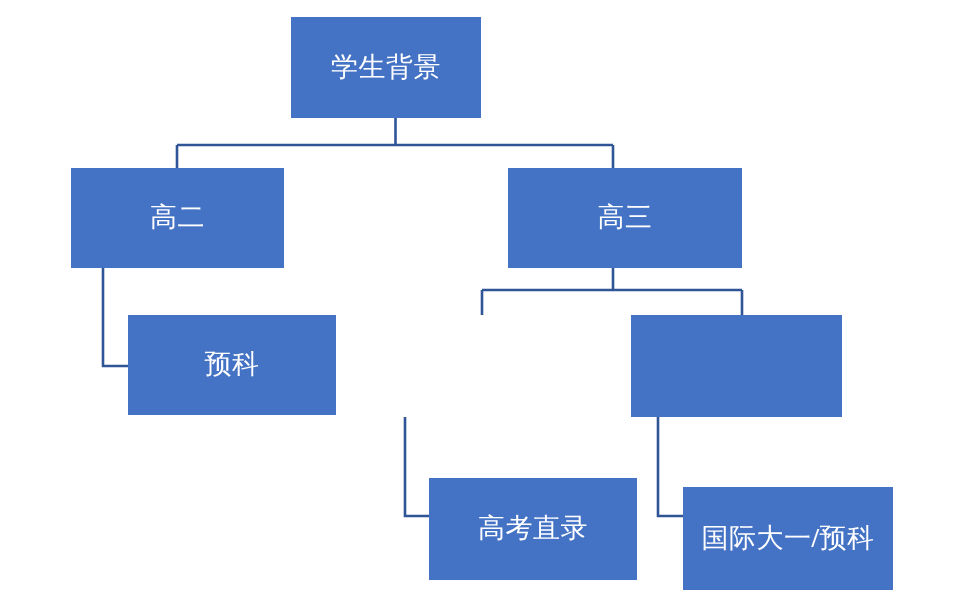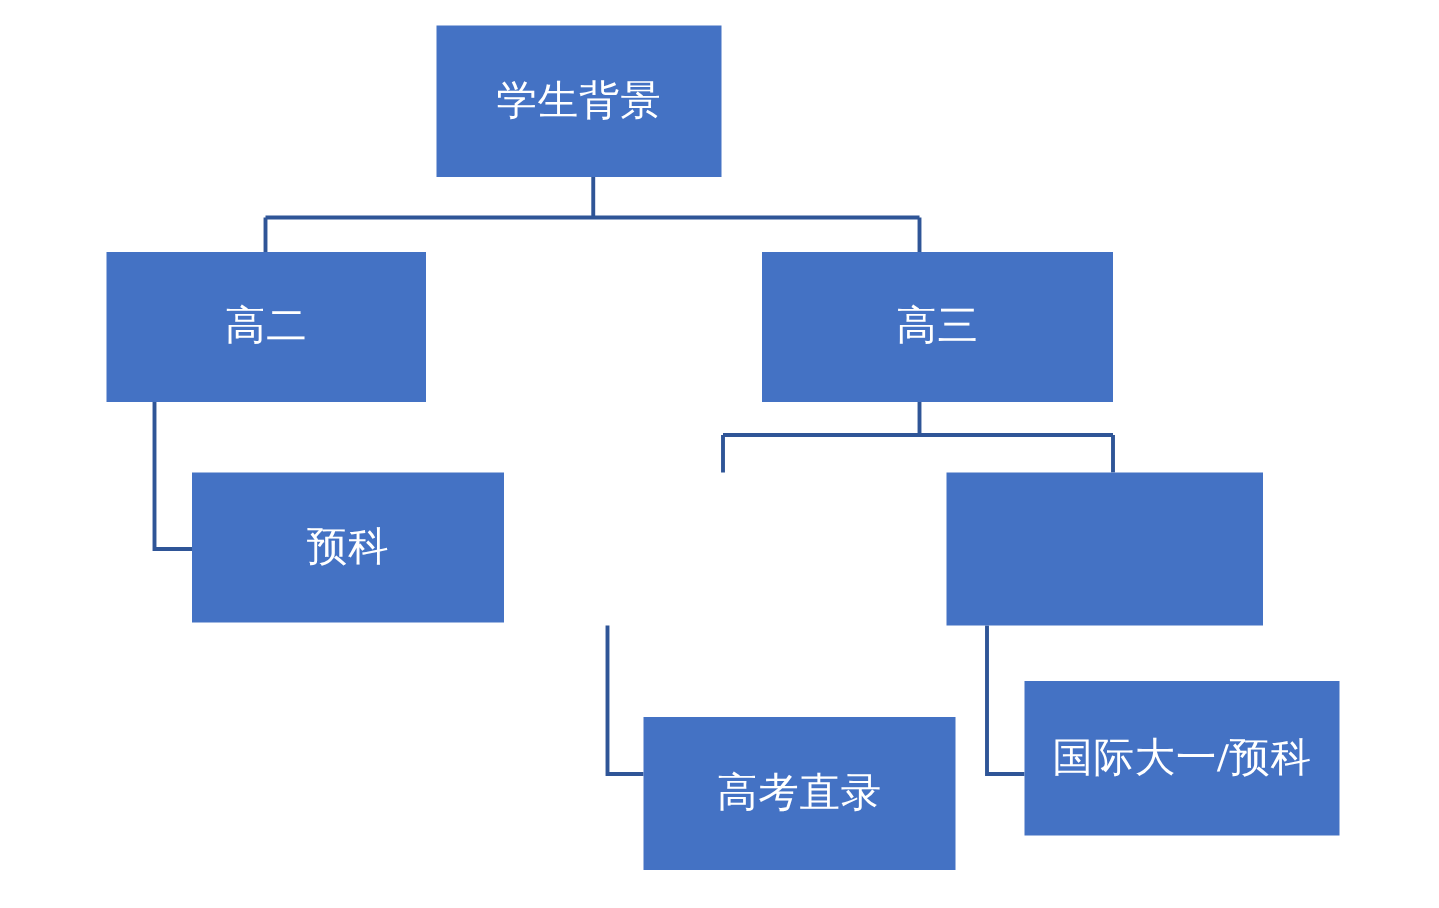--- a/index.html
+++ b/index.html
@@ -97,21 +97,21 @@
   #node-direct-entry {
     left: 429px;
     top: 465px;
     width: 208px;
     height: 102px;
     font-size: 27px;
     margin-top: 13px;
   }
   #node-intl-year-one {
     left: 683px;
-    top: 454px;
+    top: 487px;
     width: 210px;
     height: 103px;
     font-size: 27px;
   }
 </style>
 </head>
 <body>
 
 <div id="diagram">
 

